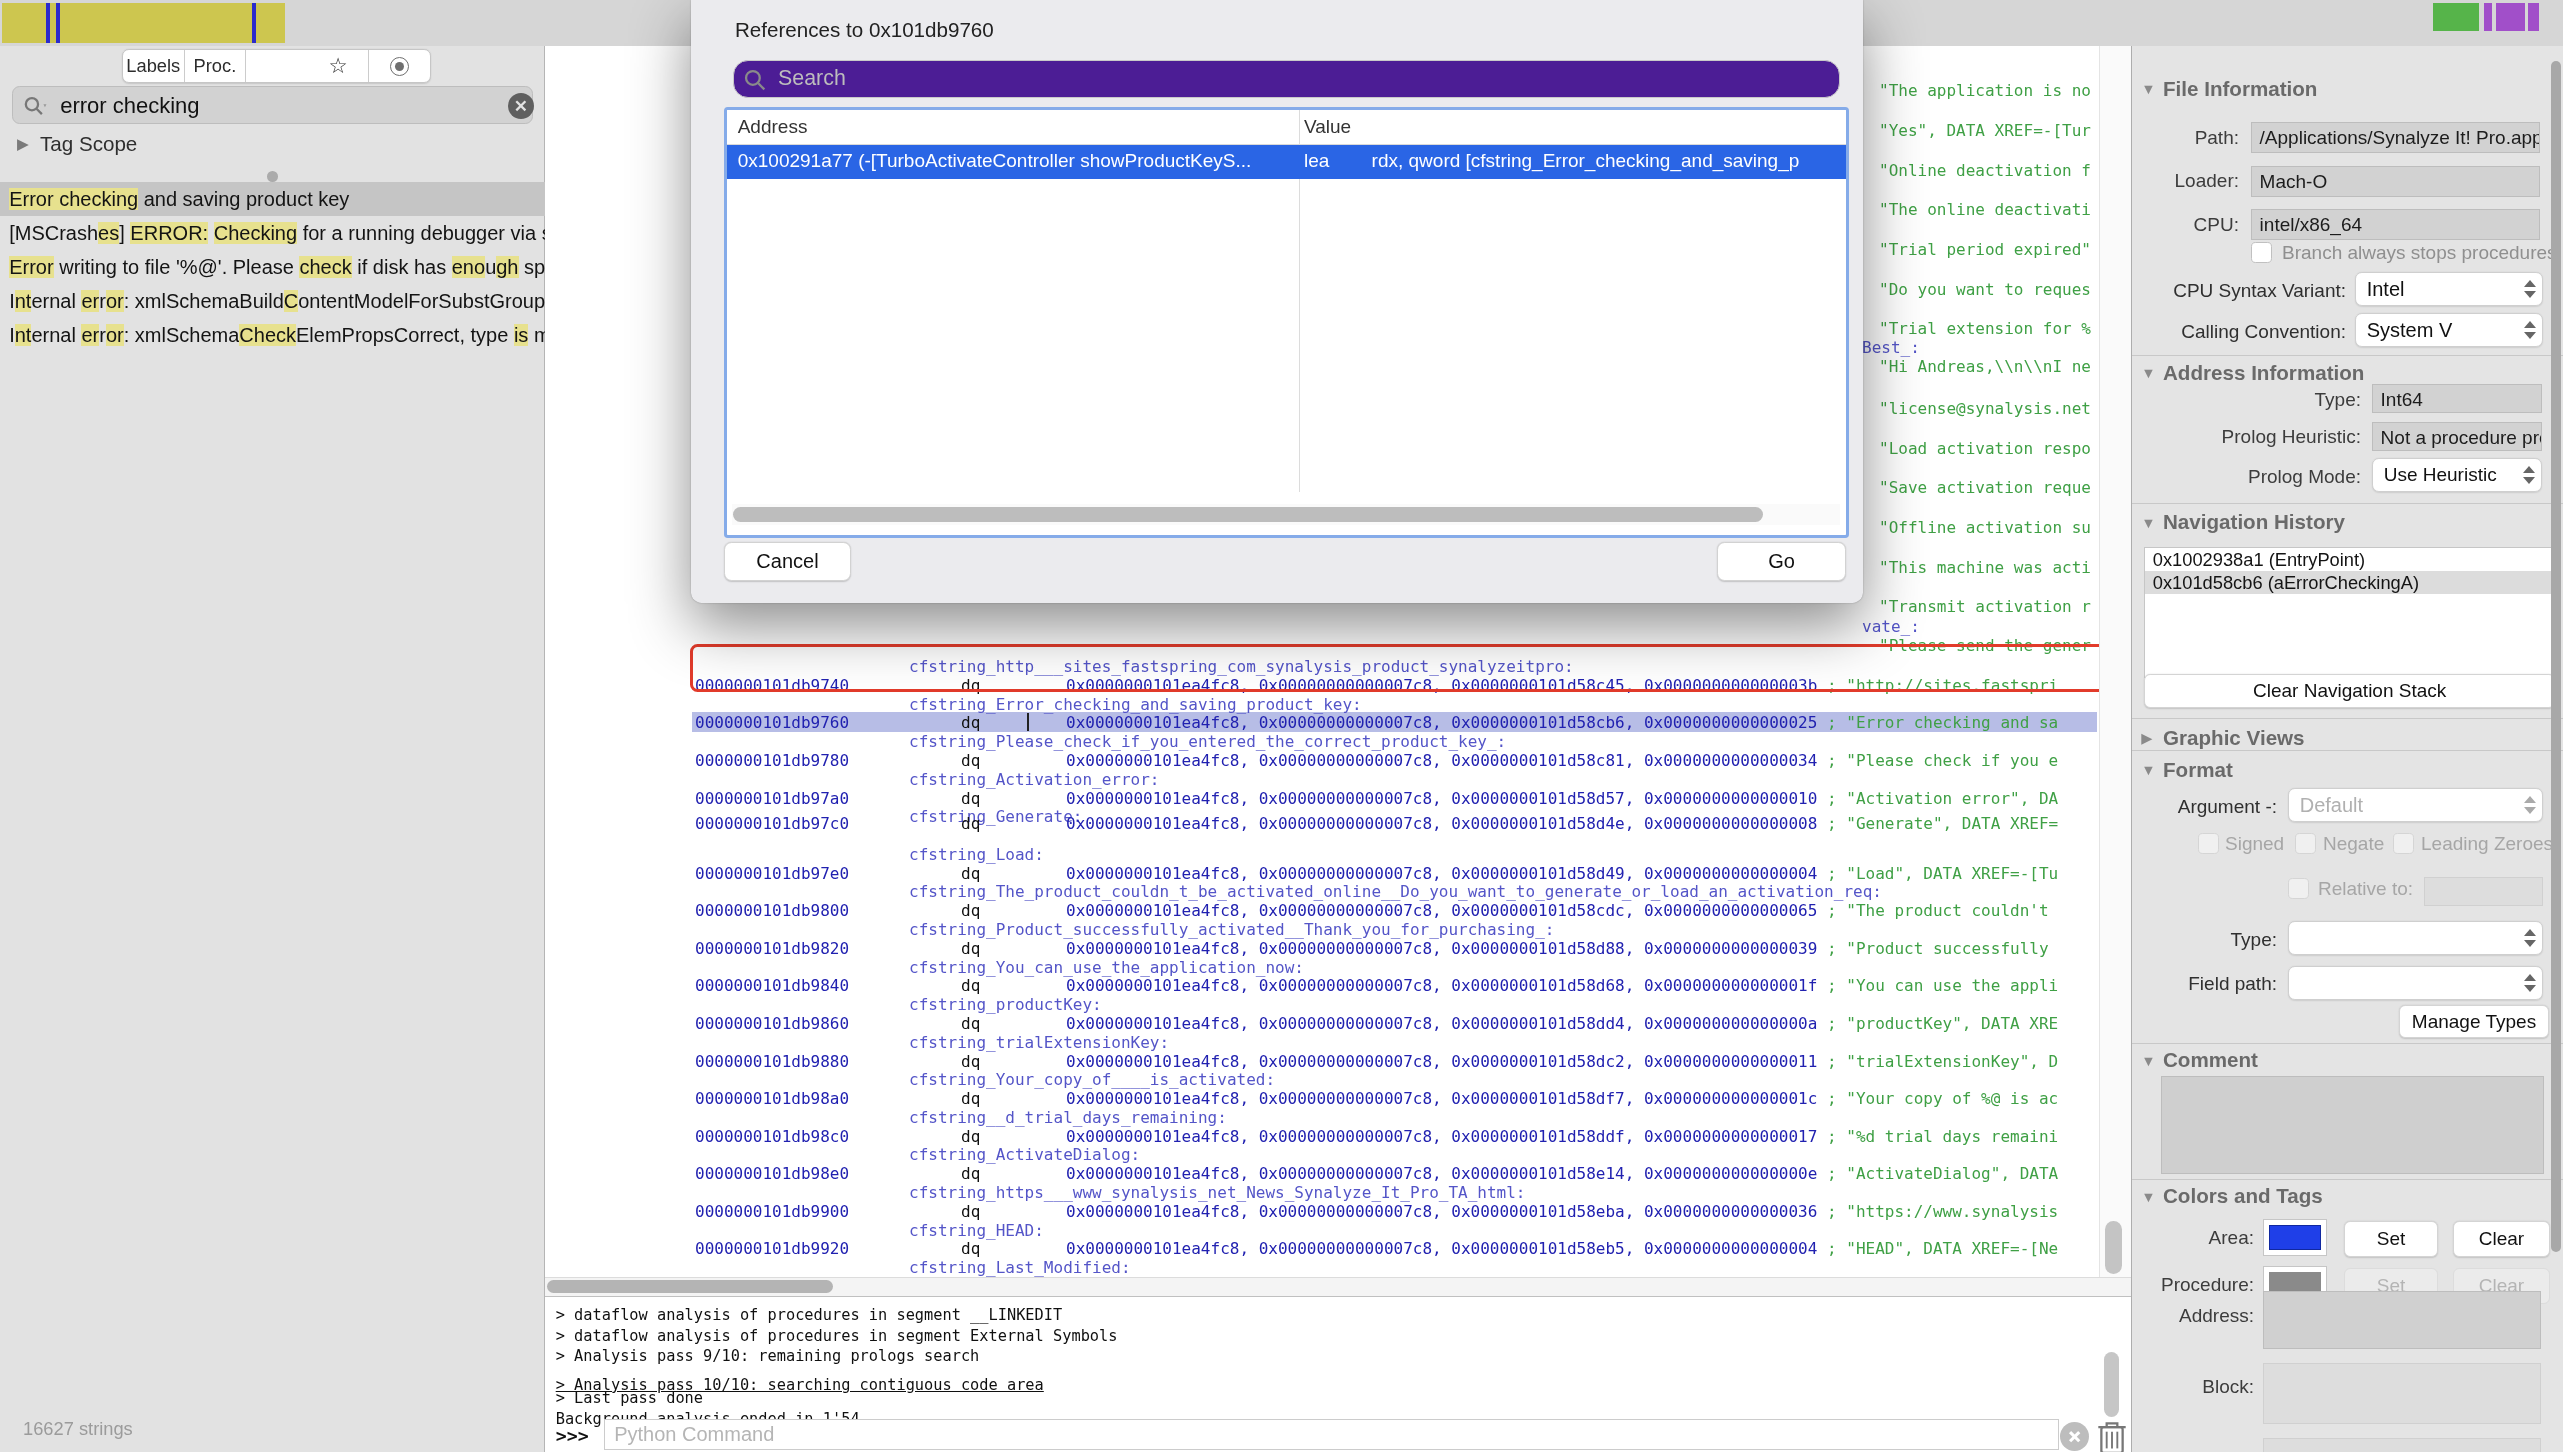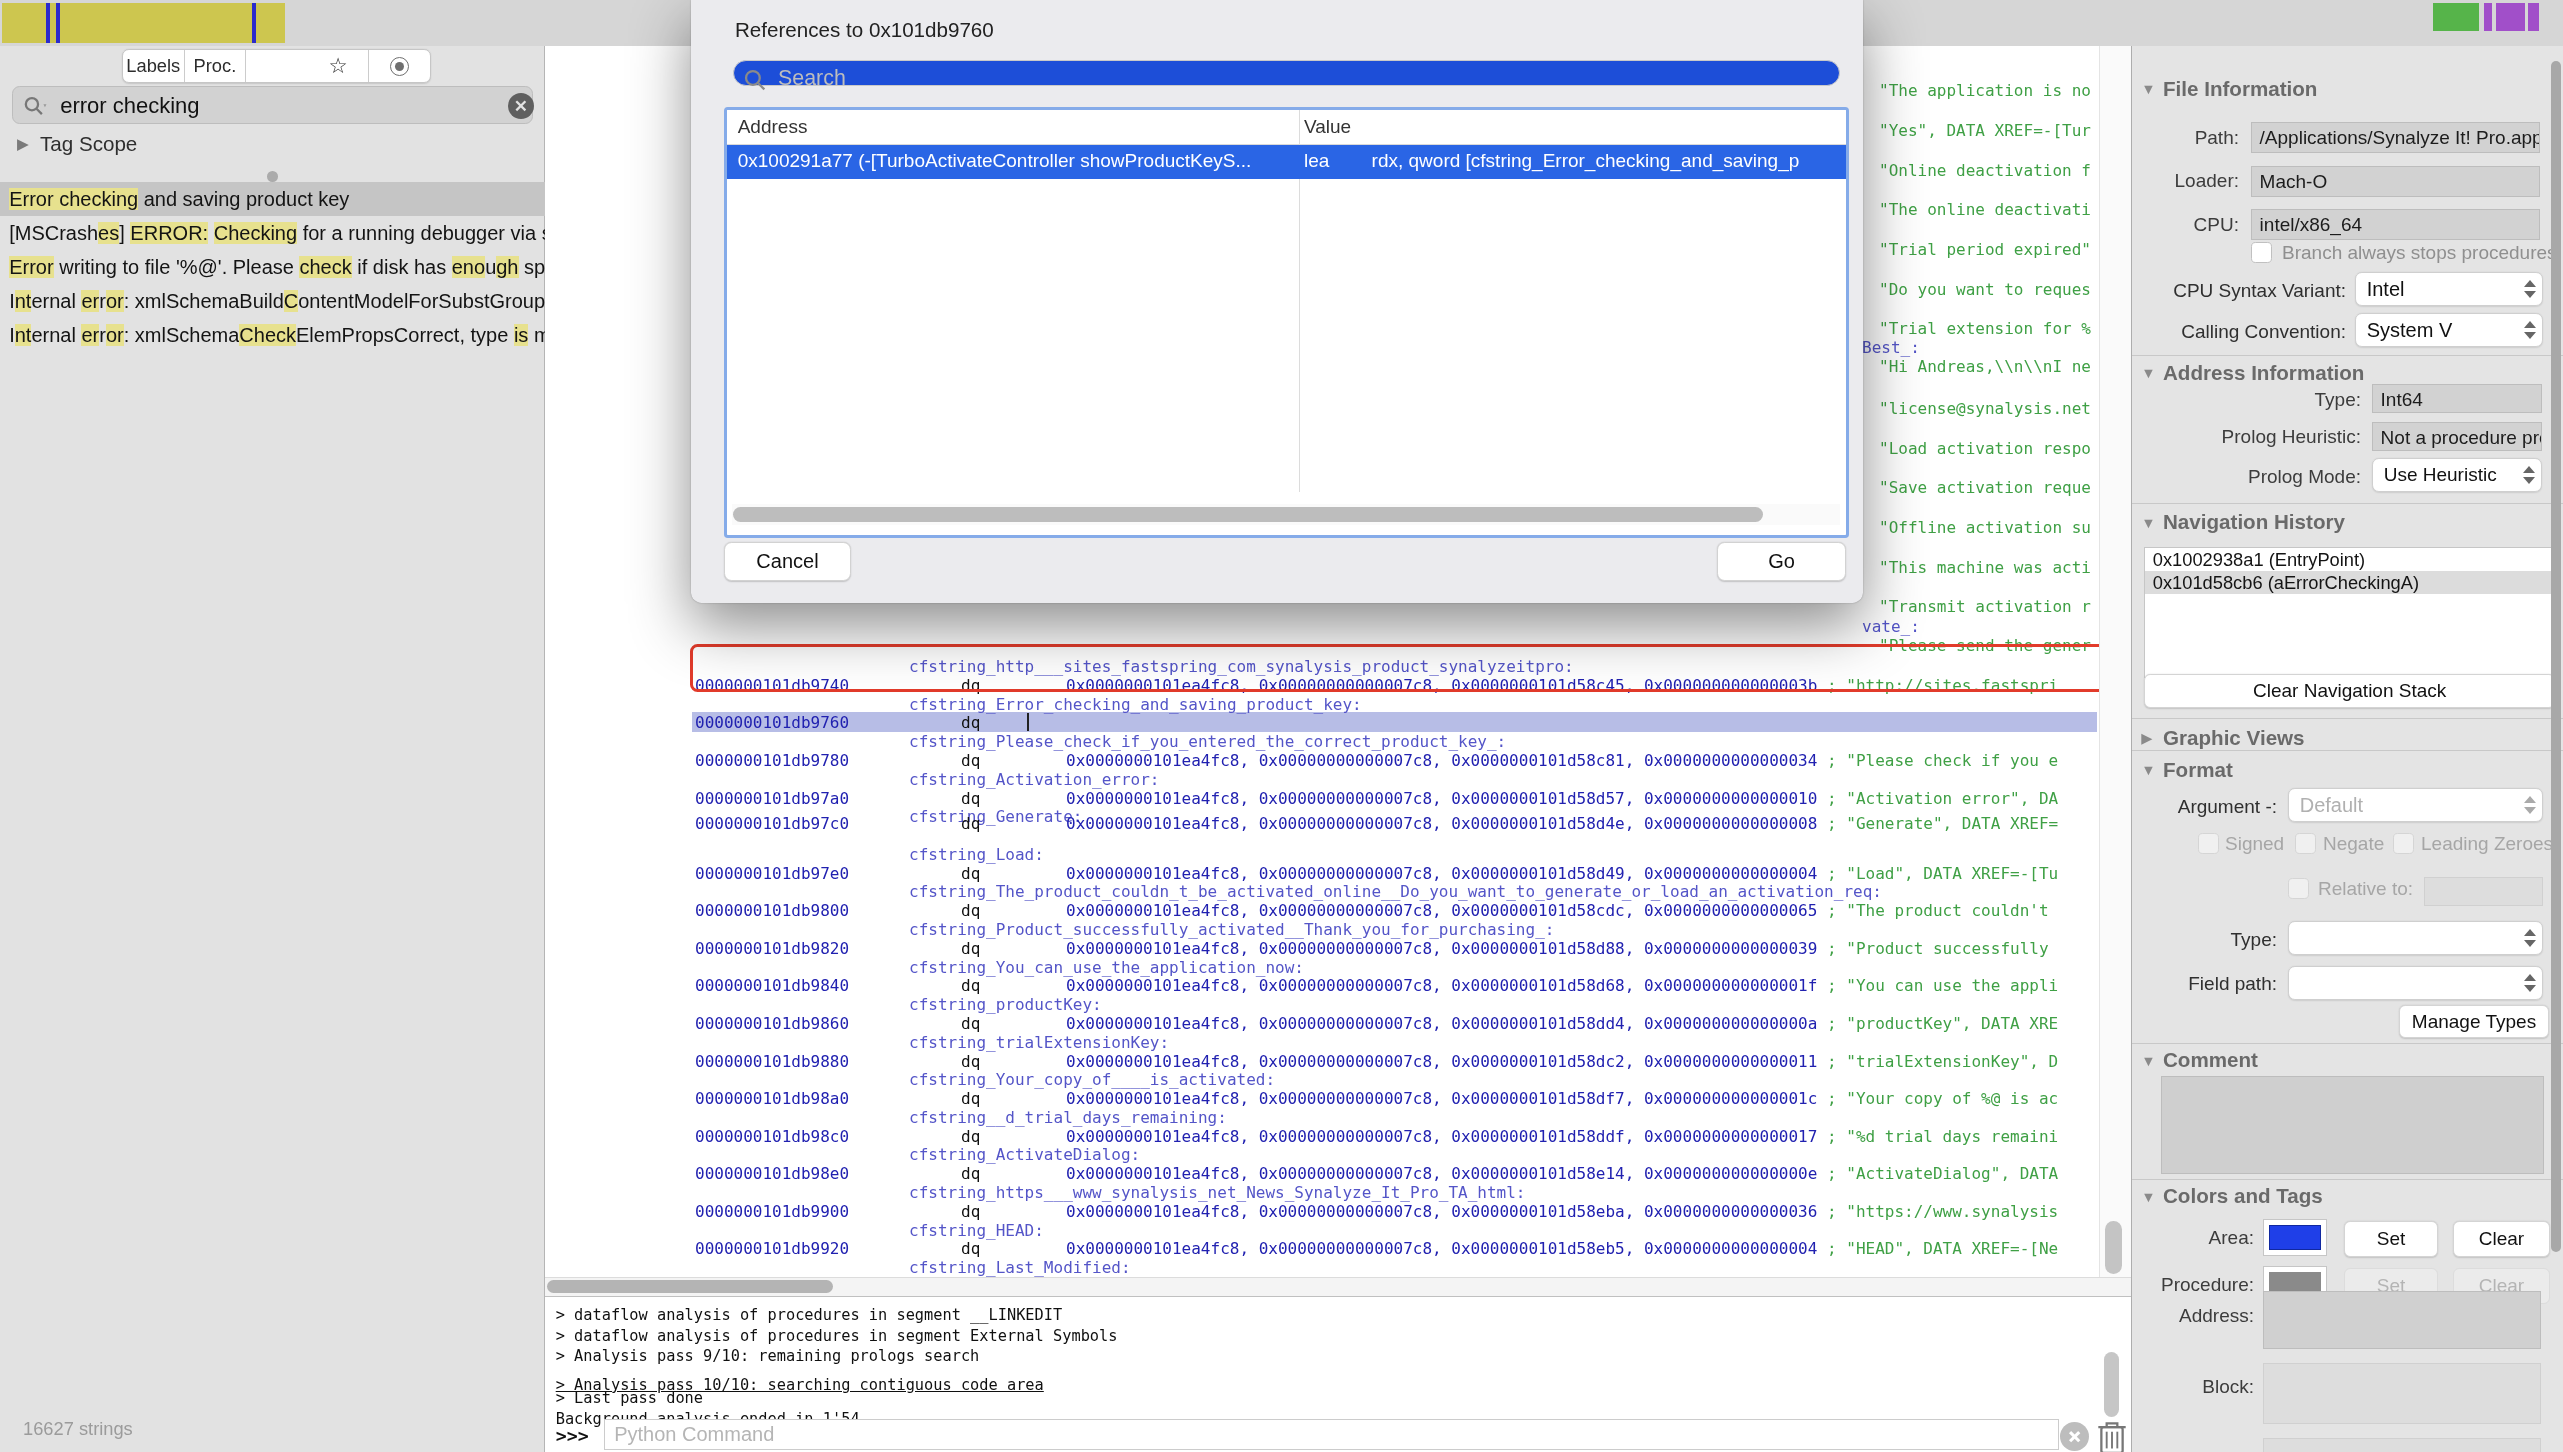--- a/index.html
+++ b/index.html
@@ -58,21 +58,21 @@
   #prompt{left:10.7px;top:128px;font-size:18.3px;font-weight:bold;color:#111;}
   #pyinput{left:59px;top:122px;width:1455px;height:31px;background:#fff;border:1.5px solid #cccccc;box-sizing:border-box;}
   #pyinput .ph{left:9.2px;top:3.1px;font-size:20px;color:#b5b5b5;}
   #con-clear{left:1515px;top:125px;}
   #con-trash{left:1550px;top:121px;}
   #con-vthumb{left:1559px;top:55px;width:15.3px;height:65px;background:#c6c6c6;border-radius:7.6px;}
   
   #modal{left:691px;top:0;width:1172px;height:603px;background:#ebebee;border-radius:0 0 10.7px 10.7px;
          box-shadow:0 23px 61px rgba(0,0,0,.45),0 0 1.5px rgba(0,0,0,.35);}
   #m-title{left:44px;top:18.3px;font-size:20.6px;color:#222;}
-  #m-search{left:42px;top:60px;width:1107px;height:26px;background:#1d4ed8;border:1.5px solid #c9c9c9;border-radius:15px;box-sizing:border-box;}
+  #m-search{left:42px;top:60px;width:1107px;height:38px;background:#4c1d95;border:1.5px solid #c9c9c9;border-radius:15px;box-sizing:border-box;}
   #m-search .q{left:9.2px;top:6.9px;}
   #m-search .ph{left:44px;top:5.3px;font-size:21.4px;color:#bdbdbd;}
   #m-table{left:33px;top:107px;width:1125px;height:431px;border:3.8px solid #85abe9;border-radius:3.8px;background:#fff;box-sizing:border-box;overflow:hidden;}
   #m-head{left:0;top:0;width:100%;height:35px;border-bottom:0.8px solid #d9d9d9;box-sizing:border-box;background:#fff;}
   .m-col-div{left:572px;top:0;width:0.8px;height:382px;background:#dcdcdc;}
   .m-h{position:absolute;top:6.1px;font-size:19px;color:#333;}
   #m-row{left:0;top:35px;width:100%;height:34px;background:#2a65e5;color:#fff;}
   #m-row .a{position:absolute;left:10.7px;top:5.3px;font-size:19px;width:554px;overflow:hidden;white-space:pre;}
   #m-row .v{position:absolute;left:577px;top:5.3px;font-size:19px;white-space:pre;}
   #m-hscroll{left:4.6px;top:394px;width:1108px;height:21.4px;background:#fafafa;}
@@ -167,21 +167,21 @@
       </div>
     <div id="strcount" class="abs">16627 strings</div>
   </div>
 
   <div id="listing" class="abs">
     <div id="selrow" class="abs"></div>
     <div id="rows">
         <div class="line mono" style="top: 611px;"><span class="lab">cfstring_http___sites_fastspring_com_synalysis_product_synalyzeitpro:</span></div>
         <div class="line mono" style="top: 630px;"><span class="addr">0000000101db9740</span><span class="dqop">dq</span><span class="vals"><span class="v">0x0000000101ea4fc8, 0x00000000000007c8, 0x0000000101d58c45, 0x000000000000003b</span><span class="c"> ; "http://sites.fastspri</span></span></div>
         <div class="line mono" style="top: 649px;"><span class="lab">cfstring_Error_checking_and_saving_product_key:</span></div>
-        <div class="line mono" style="top: 667px;"><span class="addr">0000000101db9760</span><span class="dqop">dq</span></div>
+        <div class="line mono" style="top: 667px;"><span class="addr">0000000101db9760</span><span class="dqop">dq</span><span class="vals"><span class="v">0x0000000101ea4fc8, 0x00000000000007c8, 0x0000000101d58cb6, 0x0000000000000025</span><span class="c"> ; "Error checking and sa</span></span></div>
         <div class="line mono" style="top: 686px;"><span class="lab">cfstring_Please_check_if_you_entered_the_correct_product_key_:</span></div>
         <div class="line mono" style="top: 705px;"><span class="addr">0000000101db9780</span><span class="dqop">dq</span><span class="vals"><span class="v">0x0000000101ea4fc8, 0x00000000000007c8, 0x0000000101d58c81, 0x0000000000000034</span><span class="c"> ; "Please check if you e</span></span></div>
         <div class="line mono" style="top: 724px;"><span class="lab">cfstring_Activation_error:</span></div>
         <div class="line mono" style="top: 743px;"><span class="addr">0000000101db97a0</span><span class="dqop">dq</span><span class="vals"><span class="v">0x0000000101ea4fc8, 0x00000000000007c8, 0x0000000101d58d57, 0x0000000000000010</span><span class="c"> ; "Activation error", DA</span></span></div>
         <div class="line mono" style="top: 761px;"><span class="lab">cfstring_Generate:</span></div>
         <div class="line mono" style="top: 768px;"><span class="addr">0000000101db97c0</span><span class="dqop">dq</span><span class="vals"><span class="v">0x0000000101ea4fc8, 0x00000000000007c8, 0x0000000101d58d4e, 0x0000000000000008</span><span class="c"> ; "Generate", DATA XREF=</span></span></div>
         <div class="line mono" style="top: 799px;"><span class="lab">cfstring_Load:</span></div>
         <div class="line mono" style="top: 818px;"><span class="addr">0000000101db97e0</span><span class="dqop">dq</span><span class="vals"><span class="v">0x0000000101ea4fc8, 0x00000000000007c8, 0x0000000101d58d49, 0x0000000000000004</span><span class="c"> ; "Load", DATA XREF=-[Tu</span></span></div>
         <div class="line mono" style="top: 836px;"><span class="lab">cfstring_The_product_couldn_t_be_activated_online__Do_you_want_to_generate_or_load_an_activation_req:</span></div>
         <div class="line mono" style="top: 855px;"><span class="addr">0000000101db9800</span><span class="dqop">dq</span><span class="vals"><span class="v">0x0000000101ea4fc8, 0x00000000000007c8, 0x0000000101d58cdc, 0x0000000000000065</span><span class="c"> ; "The product couldn't</span></span></div>

